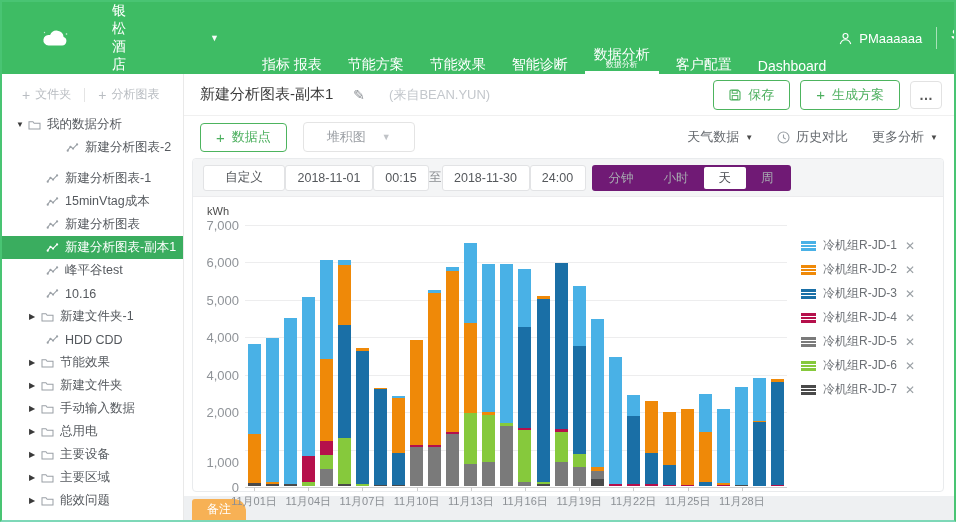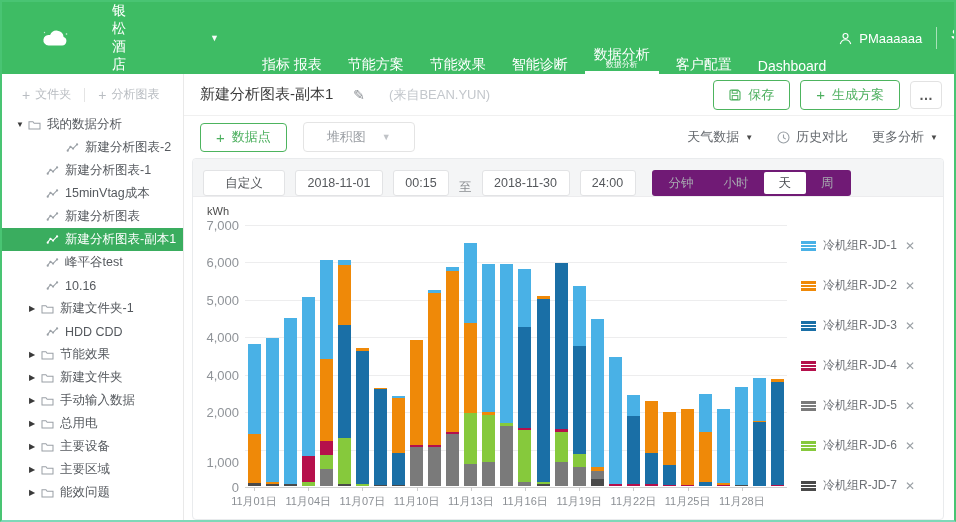--- a/index.html
+++ b/index.html
@@ -43,41 +43,41 @@
   .btn-more{height:28px;width:32px;border:1px solid #e2e2e2;border-radius:4px;background:#fff;color:#5a5a5a;font-weight:bold;font-size:14px;text-align:center;line-height:22px;cursor:pointer;}
   .mtoolbar{flex:0 0 42px;display:flex;align-items:center;padding:0 16px 0 16px;}
   .select-box{margin-left:16px;width:112px;height:30px;border:1px solid #e4e4e4;border-radius:4px;display:flex;align-items:center;justify-content:center;gap:16px;color:#9b9fa4;font-size:13px;cursor:pointer;background:#fff;}
   .select-box .caret{font-size:9px;color:#c0c3c7;}
   .mtoolbar-right{margin-left:auto;display:flex;align-items:center;gap:24px;font-size:13px;color:#64686d;}
   .tb-link{display:flex;align-items:center;gap:6px;cursor:pointer;}
   .tb-link .caret{font-size:8px;color:#4a4a4a;}
   .tb-link .clock{color:#9aa0a6;display:flex;}
   
   .panel{flex:1;margin:0 10px 0 8px;border:1px solid #e9ebed;border-radius:4px;display:flex;flex-direction:column;min-height:0;}
-  .filterbar{flex:0 0 38px;background:#f4f5f6;border-bottom:1px solid #ececee;border-radius:4px 4px 0 0;display:flex;align-items:flex-end;padding:0 10px;gap:10px;}
+  .filterbar{flex:0 0 38px;background:#f4f5f6;border-bottom:1px solid #ececee;border-radius:4px 4px 0 0;display:flex;align-items:center;padding:0 10px;gap:0;}
   .fbox{background:#fff;border:1px solid #e2e3e5;border-radius:3px;height:26px;display:flex;align-items:center;justify-content:center;font-size:12.5px;color:#55585c;cursor:pointer;}
   .w-custom{width:82px;} .w-date{width:88px;} .w-time{width:56px;}
   .to-label{color:#8a8d91;font-size:12.5px;}
   .segs{margin-left:6px;background:#701a75;border-radius:3px;height:26px;display:flex;align-items:center;padding:0 2px;}
   .seg{padding:0 15px;height:22px;line-height:22px;font-size:12.5px;color:#a8acb1;border-radius:2px;cursor:pointer;}
   .seg.active{background:#fff;color:#46494e;}
   
   .chart-wrap{flex:1;display:flex;padding:8px 2px 2px 10px;min-height:0;}
   .plot-col{flex:1;position:relative;min-width:0;}
   .unit{position:absolute;top:0;left:4px;font-size:11px;color:#4a4a4a;}
   .plot{position:absolute;left:42px;right:8px;top:20px;height:262px;}
   .grid{position:absolute;left:0;right:0;height:1px;background:#ededee;}
   .grid.base{background:#cfcfcf;}
   .ylab{position:absolute;left:-42px;width:36px;text-align:right;font-size:13px;color:#8f9398;transform:translateY(-50%);}
   .bars{position:absolute;left:0;right:0;bottom:1px;top:0;display:flex;align-items:flex-end;}
   .slot{flex:1;display:flex;justify-content:center;align-items:flex-end;height:100%;}
   .bar{width:13px;display:flex;flex-direction:column-reverse;}
   .xlab{position:absolute;top:calc(100% + 7px);font-size:11px;color:#8b8f94;transform:translateX(-50%);white-space:nowrap;}
   .xtick{position:absolute;top:100%;width:1px;height:4px;background:#ccc;}
-  .legend{flex:0 0 146px;padding:32px 0 0 6px;display:flex;flex-direction:column;gap:23px;}
+  .legend{flex:0 0 146px;padding:32px 0 0 6px;display:flex;flex-direction:column;gap:7px;}
   .litem{display:flex;align-items:center;gap:7px;font-size:12px;color:#6b6f74;}
   .sw{width:15px;height:10px;flex:0 0 15px;}
   .lx{color:#9aa0a5;font-size:12px;margin-left:1px;cursor:pointer;}
   
   .bottombar{flex:0 0 24px;background:#eef0f2;display:flex;align-items:flex-end;margin-top:4px;}
   .note-tab{margin-left:8px;background:#f7b155;color:#fff;font-size:12px;height:21px;line-height:21px;padding:0 15px;border-radius:3px 12px 0 0;cursor:pointer;}
 </style>
 </head>
 <body>
 
@@ -165,21 +165,21 @@
               <svg width="13" height="11" viewBox="0 0 14 12">
                 <polyline points="1.5,9.5 4.8,5.2 7.6,7.2 12.2,2.4" fill="none" stroke="currentColor" stroke-width="1.2"></polyline>
                 <circle cx="1.8" cy="9.5" r="1.2" fill="currentColor"></circle>
                 <circle cx="4.8" cy="5.2" r="1.2" fill="currentColor"></circle>
                 <circle cx="7.6" cy="7.2" r="1.2" fill="currentColor"></circle>
                 <circle cx="12" cy="2.6" r="1.2" fill="currentColor"></circle>
               </svg>
             </span>
             <span>新建分析图表-2</span>
           </div>
-          <div class="tree-row" style="padding-left: 44px;">
+          <div class="tree-row" style="padding-left: 44px; margin-top: 8px;">
             <span class="ticon">
               <svg width="13" height="11" viewBox="0 0 14 12">
                 <polyline points="1.5,9.5 4.8,5.2 7.6,7.2 12.2,2.4" fill="none" stroke="currentColor" stroke-width="1.2"></polyline>
                 <circle cx="1.8" cy="9.5" r="1.2" fill="currentColor"></circle>
                 <circle cx="4.8" cy="5.2" r="1.2" fill="currentColor"></circle>
                 <circle cx="7.6" cy="7.2" r="1.2" fill="currentColor"></circle>
                 <circle cx="12" cy="2.6" r="1.2" fill="currentColor"></circle>
               </svg>
             </span>
             <span>新建分析图表-1</span>
@@ -700,16 +700,19 @@
               </div>
               <div class="litem">
                 <span class="sw" style="background: repeating-linear-gradient(rgb(74, 74, 74) 0px, rgb(74, 74, 74) 2.6px, rgb(255, 255, 255) 2.6px, rgb(255, 255, 255) 3.6px);"></span>
                 <span>冷机组R-JD-7</span>
                 <span class="lx">✕</span>
               </div>
             </div>
         </div>
       </div>
 
+      <div class="bottombar">
+        <span class="note-tab">备注</span>
+      </div>
 
     </div>
   </div>
 </div>
 
 </body></html>

